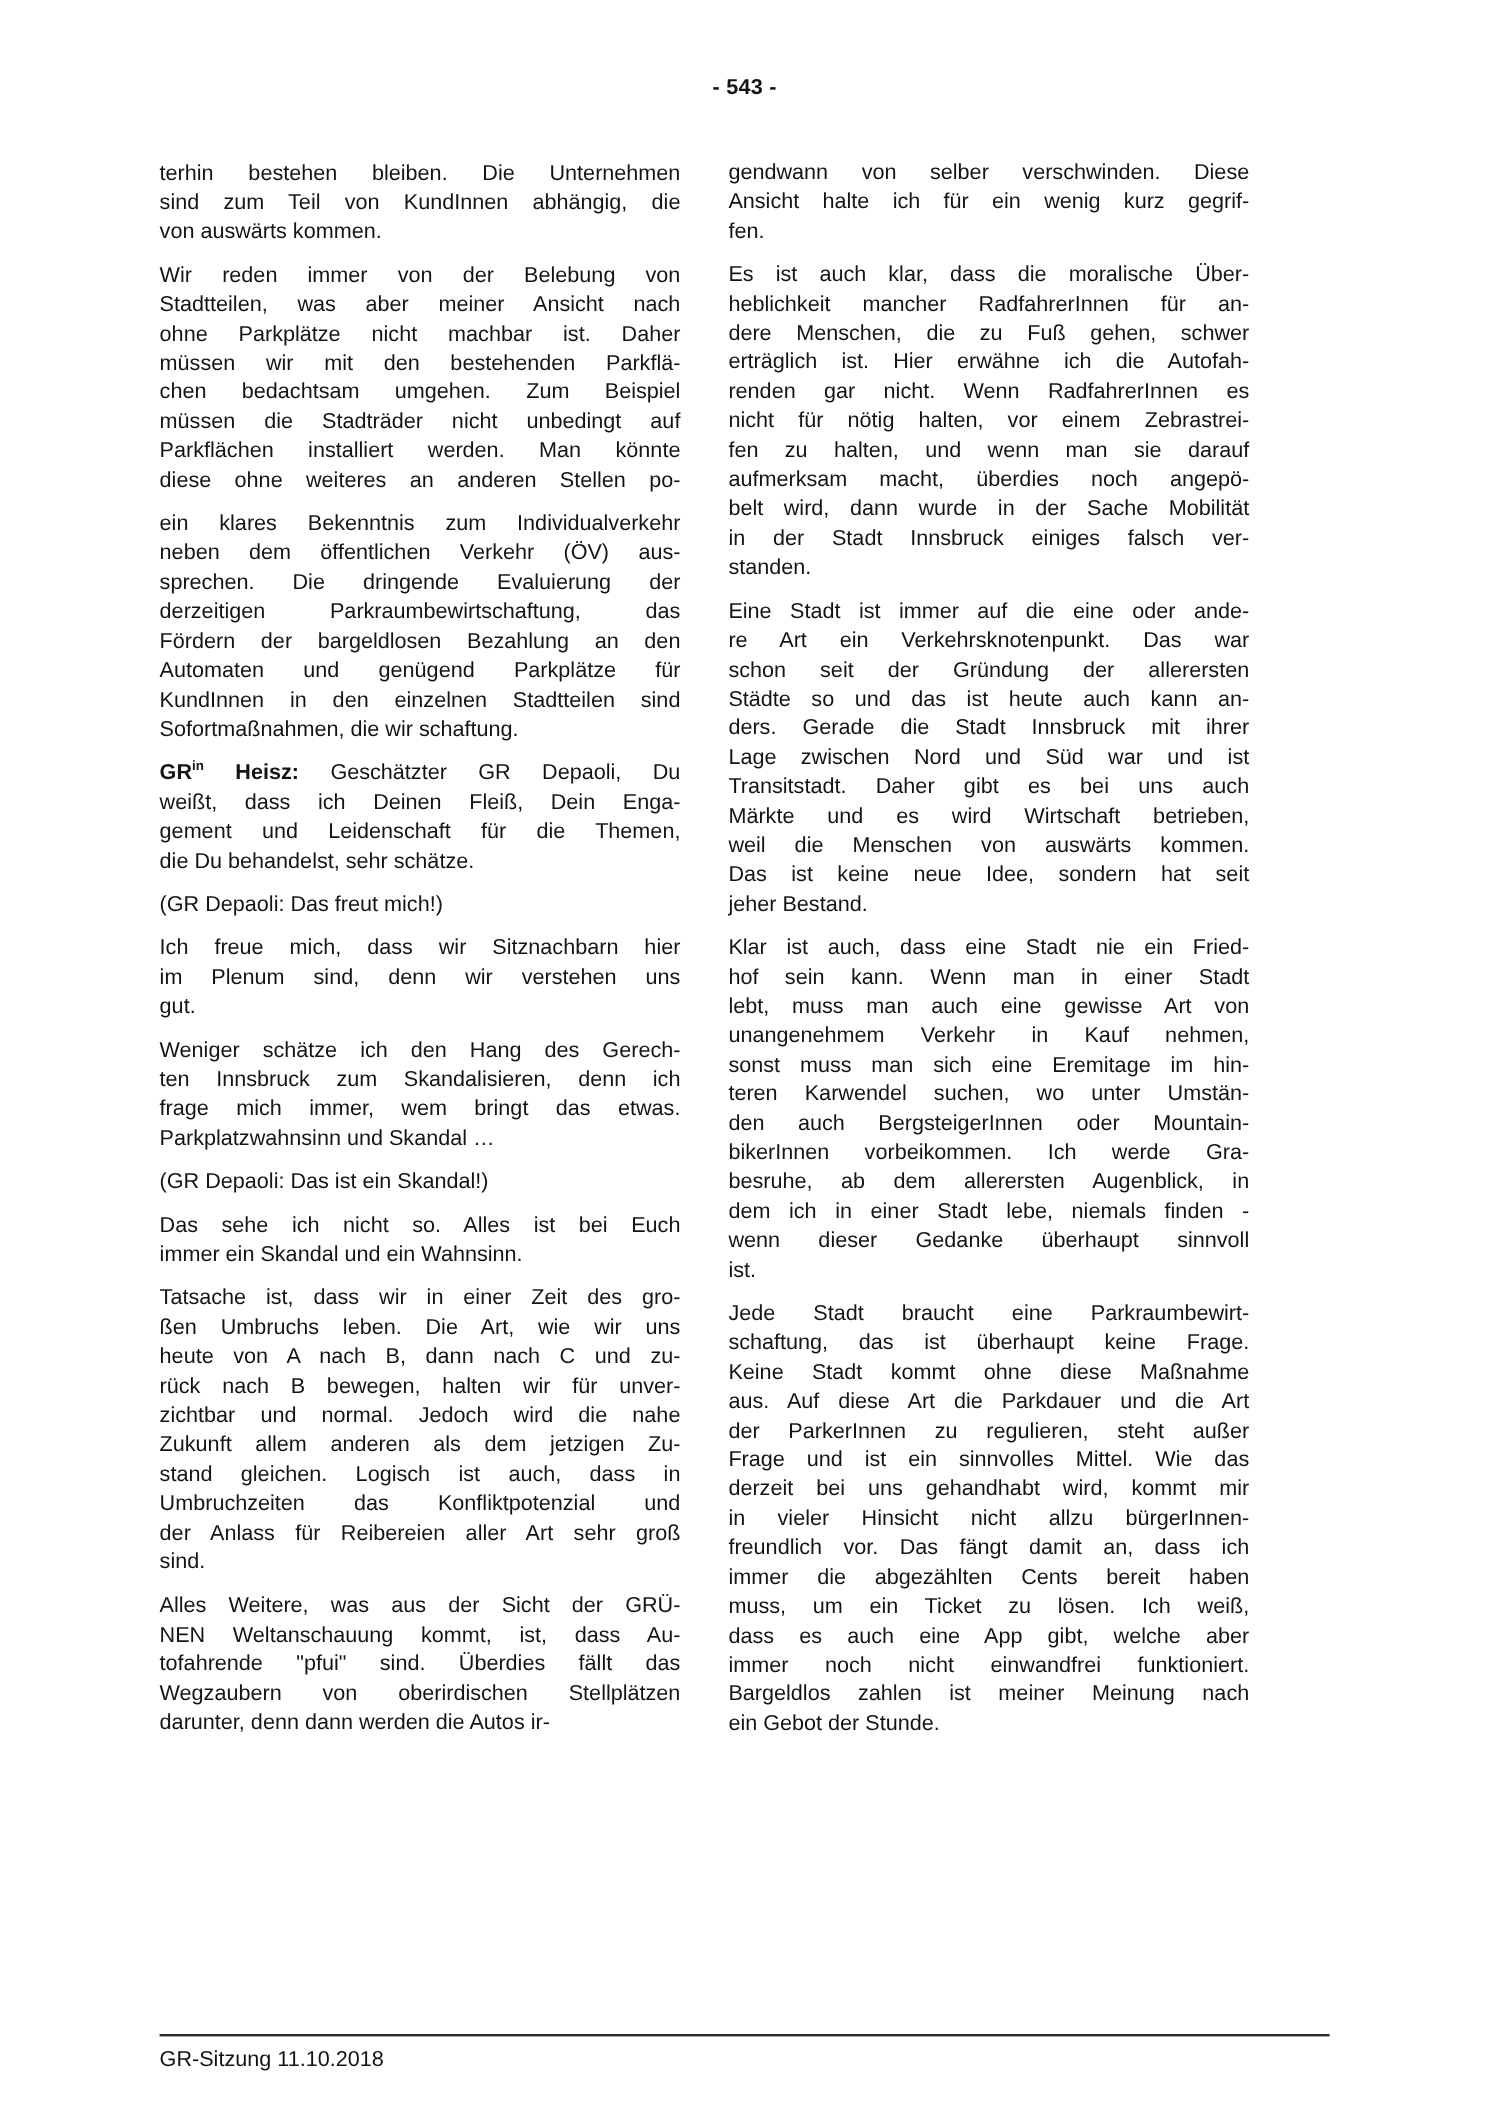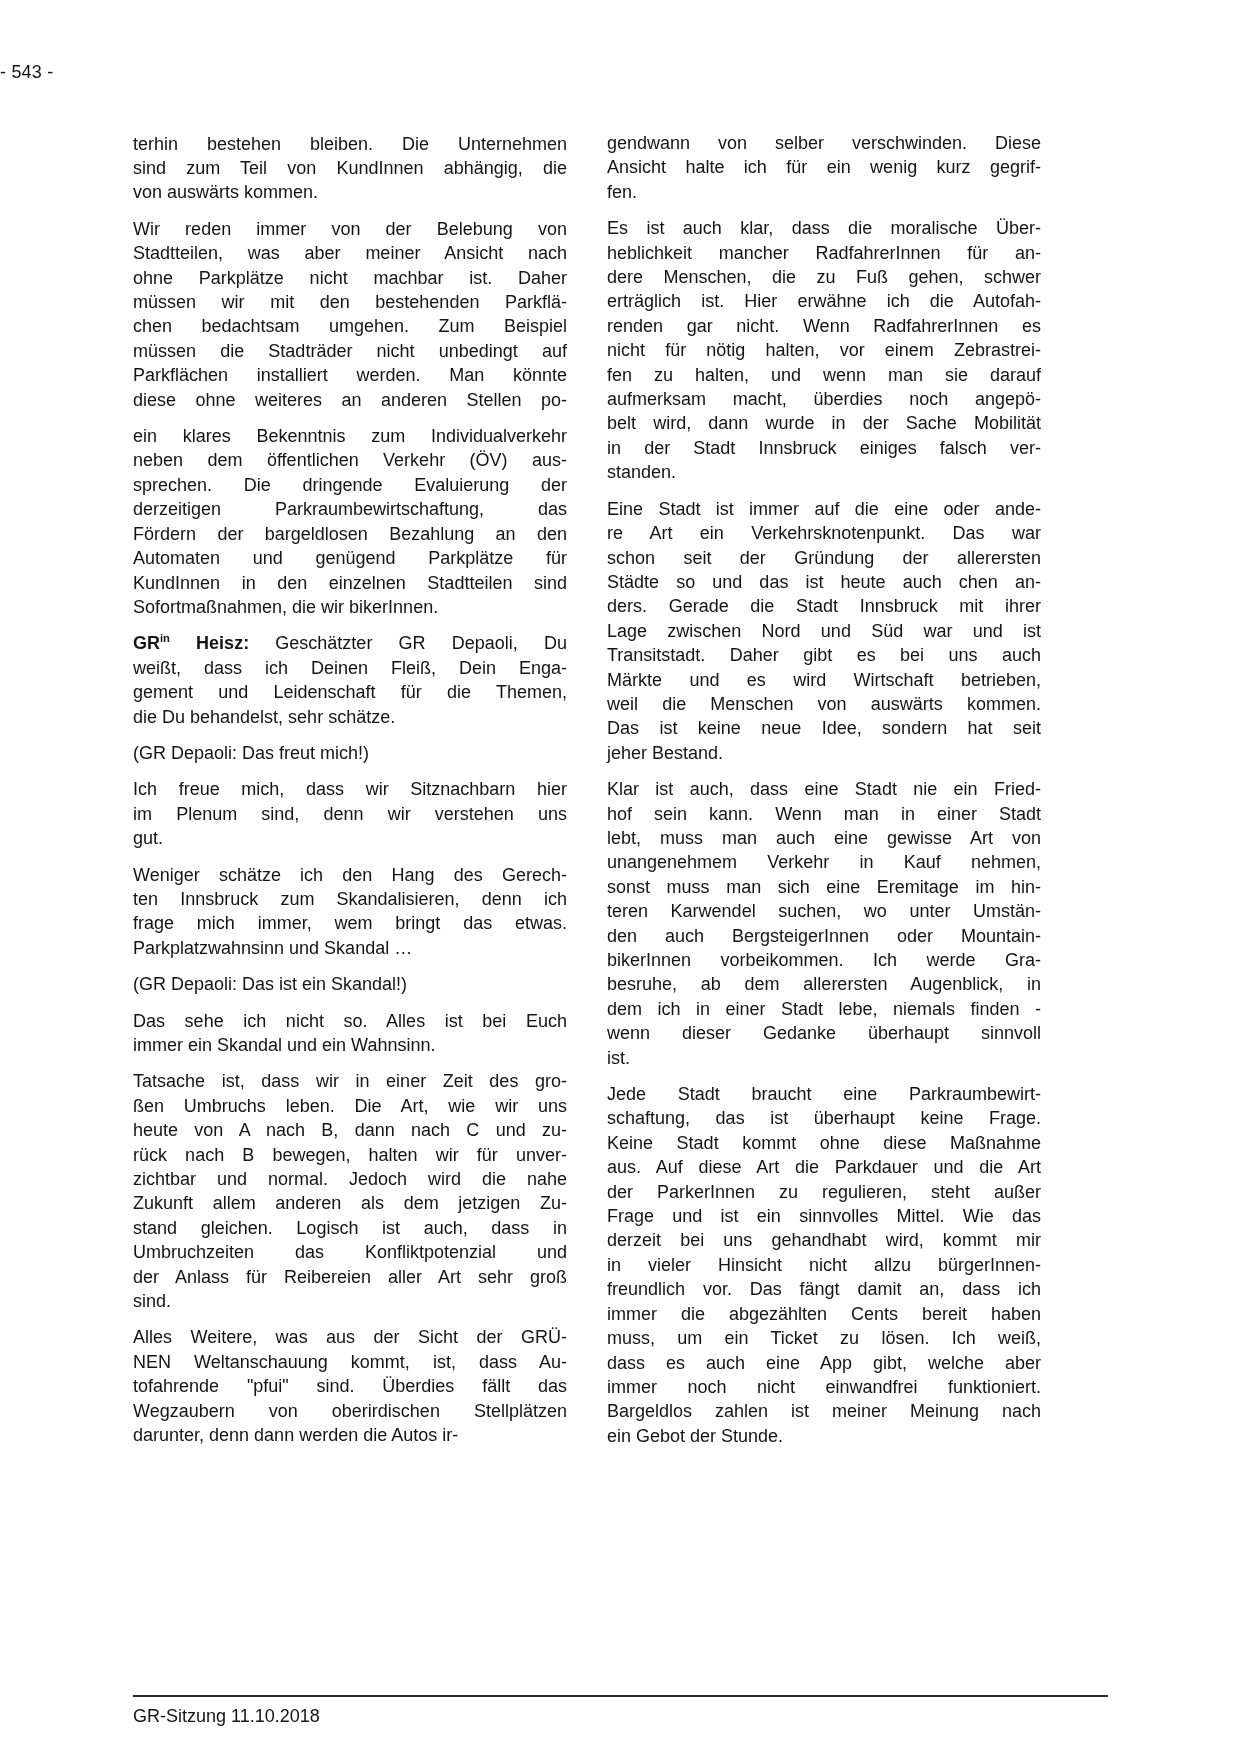--- a/index.html
+++ b/index.html
@@ -14,23 +14,24 @@
     font-family: "Liberation Sans", sans-serif;
     position: relative;
     overflow: hidden;
   }
   .page {
     position: absolute;
     inset: 0;
   }
   .page-number {
     padding-top: 62px;
-    text-align: left;
+    text-align: center;
     font-size: 18px;
     letter-spacing: 0.2px;
+    font-weight: bold;
   }
   .columns {
     display: flex;
     gap: 40px;
     margin: 48px 0 0 133px;
     width: 908px;
     align-items: center;
   }
   .col {
     width: 434px;
@@ -95,21 +96,21 @@
           <div class="line">diese ohne weiteres an anderen Stellen po-</div>
         </div>
         <div class="para">
           <div class="line">ein klares Bekenntnis zum Individualverkehr</div>
           <div class="line">neben dem öffentlichen Verkehr (ÖV) aus-</div>
           <div class="line">sprechen. Die dringende Evaluierung der</div>
           <div class="line">derzeitigen Parkraumbewirtschaftung, das</div>
           <div class="line">Fördern der bargeldlosen Bezahlung an den</div>
           <div class="line">Automaten und genügend Parkplätze für</div>
           <div class="line">KundInnen in den einzelnen Stadtteilen sind</div>
-          <div class="line last">Sofortmaßnahmen, die wir bikerInnen.</div>
+          <div class="line last">Sofortmaßnahmen, die wir schaftung.</div>
         </div>
         <div class="para">
           <div class="line"><b>GR<sup>in</sup> Heisz:</b> Geschätzter GR Depaoli, Du</div>
           <div class="line">weißt, dass ich Deinen Fleiß, Dein Enga-</div>
           <div class="line">gement und Leidenschaft für die Themen,</div>
           <div class="line last">die Du behandelst, sehr schätze.</div>
         </div>
         <div class="para">
           <div class="line last">(GR Depaoli: Das freut mich!)</div>
         </div>
@@ -167,21 +168,21 @@
           <div class="line">fen zu halten, und wenn man sie darauf</div>
           <div class="line">aufmerksam macht, überdies noch angepö-</div>
           <div class="line">belt wird, dann wurde in der Sache Mobilität</div>
           <div class="line">in der Stadt Innsbruck einiges falsch ver-</div>
           <div class="line last">standen.</div>
         </div>
         <div class="para">
           <div class="line">Eine Stadt ist immer auf die eine oder ande-</div>
           <div class="line">re Art ein Verkehrsknotenpunkt. Das war</div>
           <div class="line">schon seit der Gründung der allerersten</div>
-          <div class="line">Städte so und das ist heute auch chen an-</div>
+          <div class="line">Städte so und das ist heute auch kann an-</div>
           <div class="line">ders. Gerade die Stadt Innsbruck mit ihrer</div>
           <div class="line">Lage zwischen Nord und Süd war und ist</div>
           <div class="line">Transitstadt. Daher gibt es bei uns auch</div>
           <div class="line">Märkte und es wird Wirtschaft betrieben,</div>
           <div class="line">weil die Menschen von auswärts kommen.</div>
           <div class="line">Das ist keine neue Idee, sondern hat seit</div>
           <div class="line last">jeher Bestand.</div>
         </div>
         <div class="para">
           <div class="line">Klar ist auch, dass eine Stadt nie ein Fried-</div>

